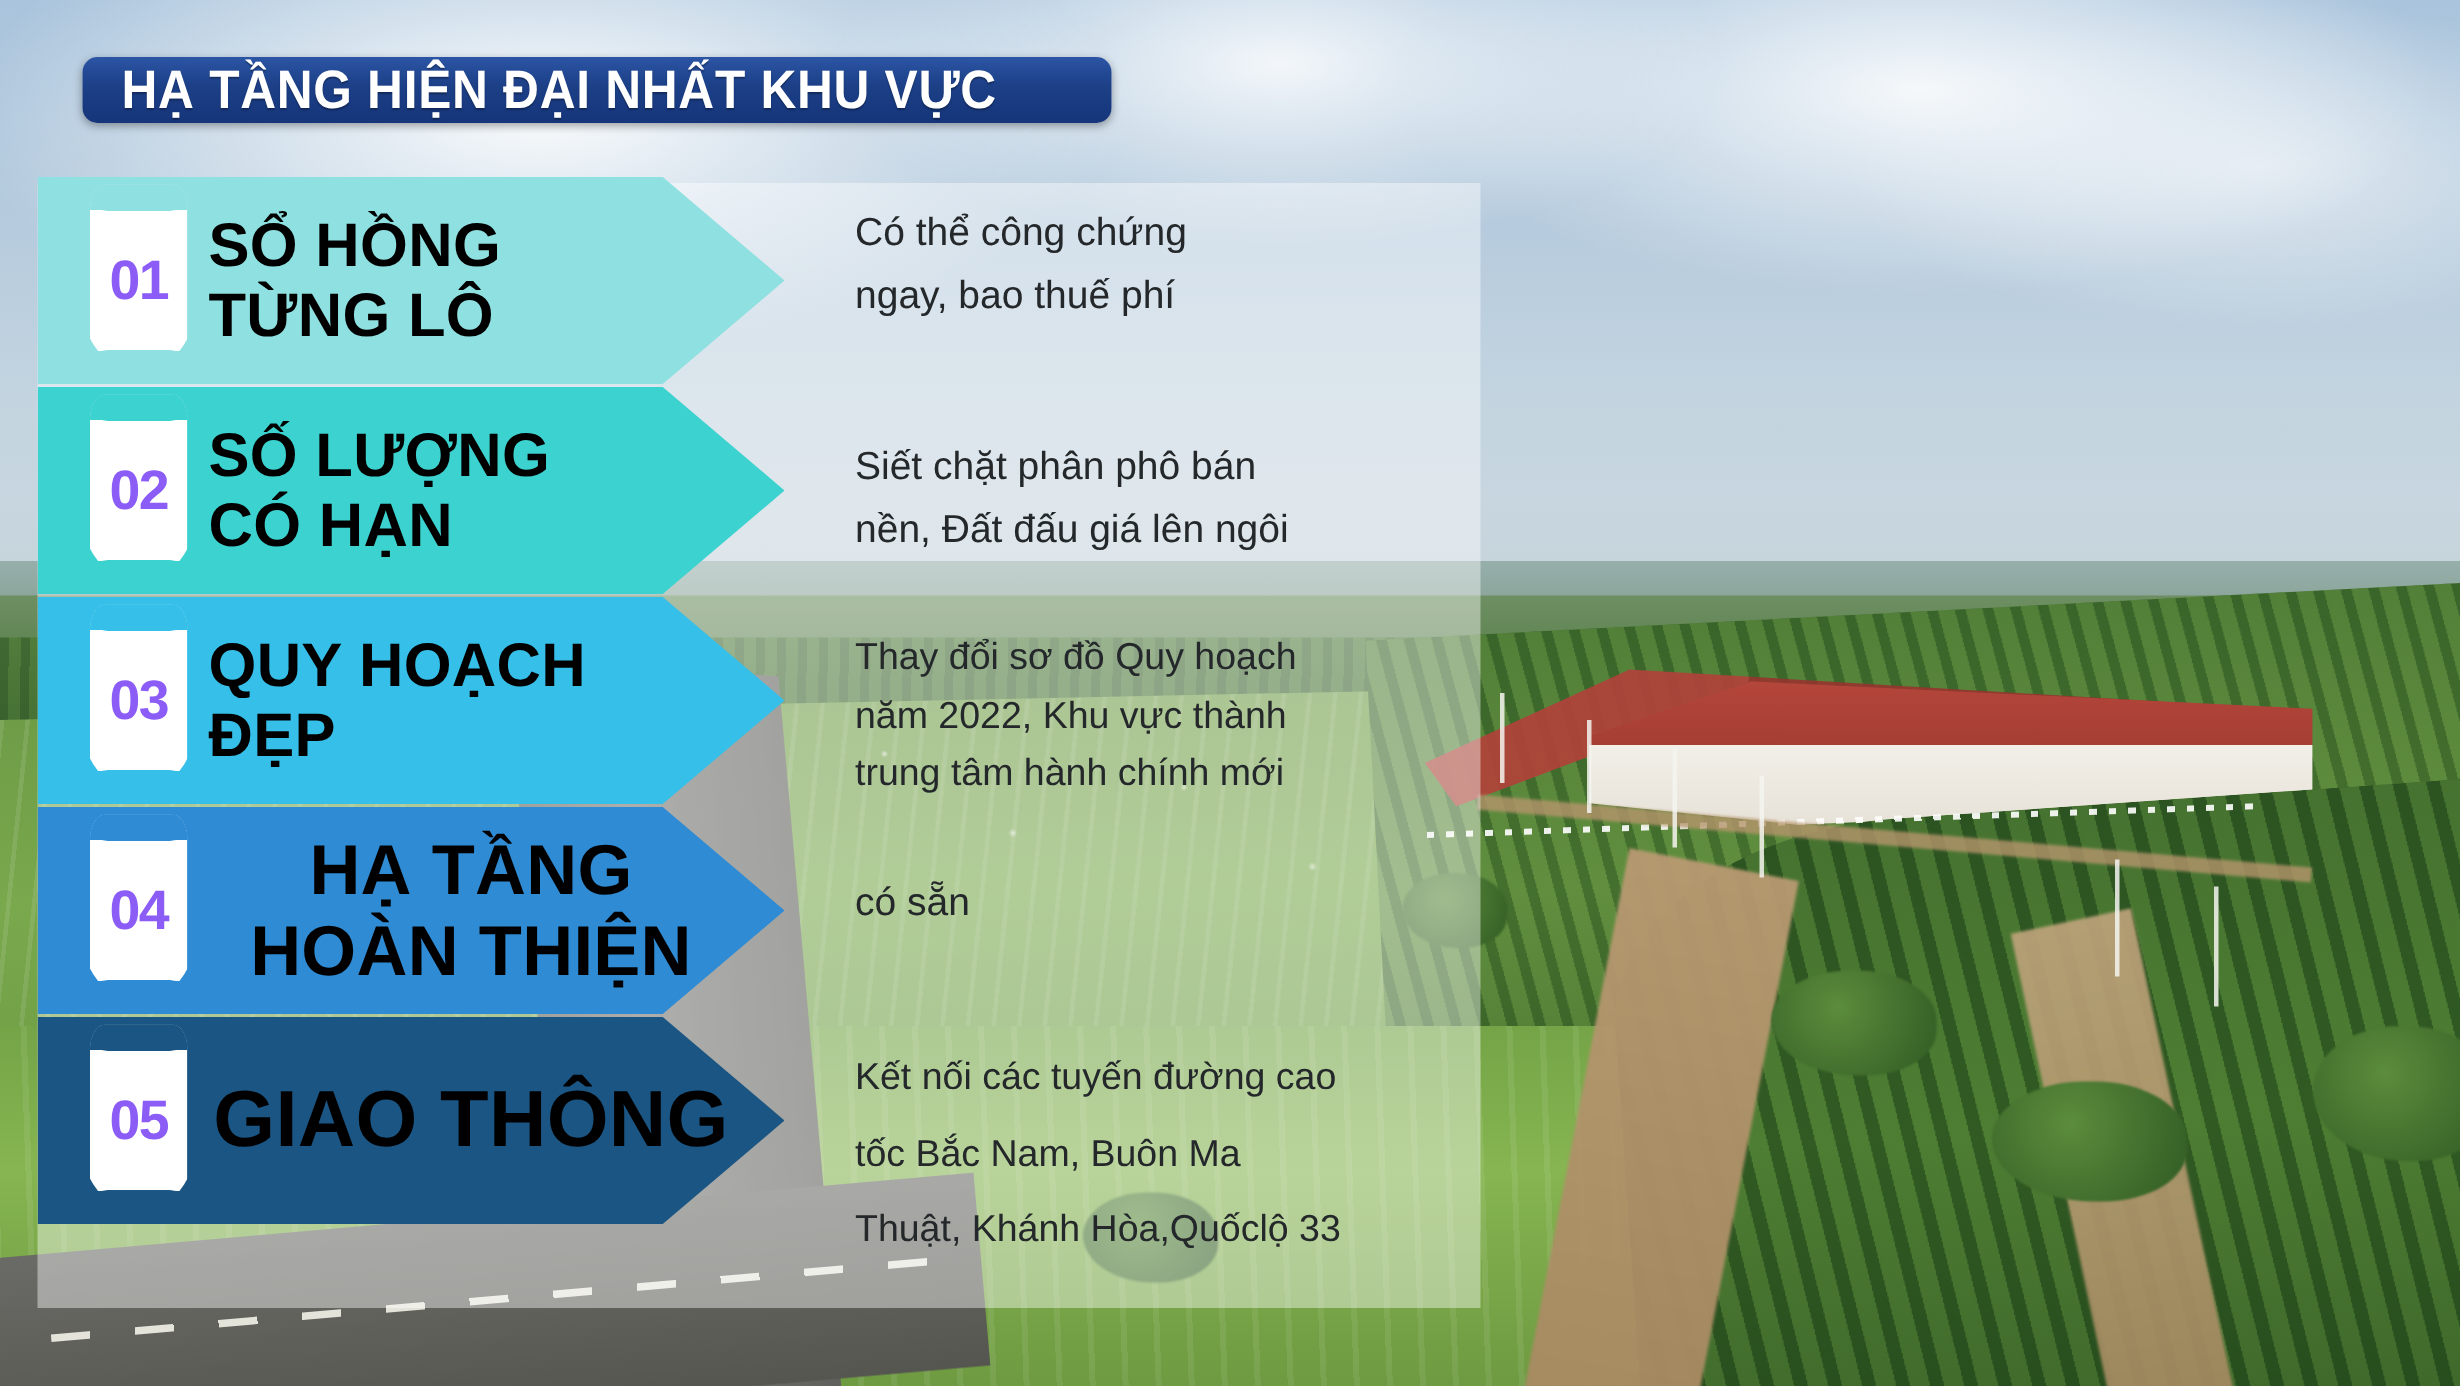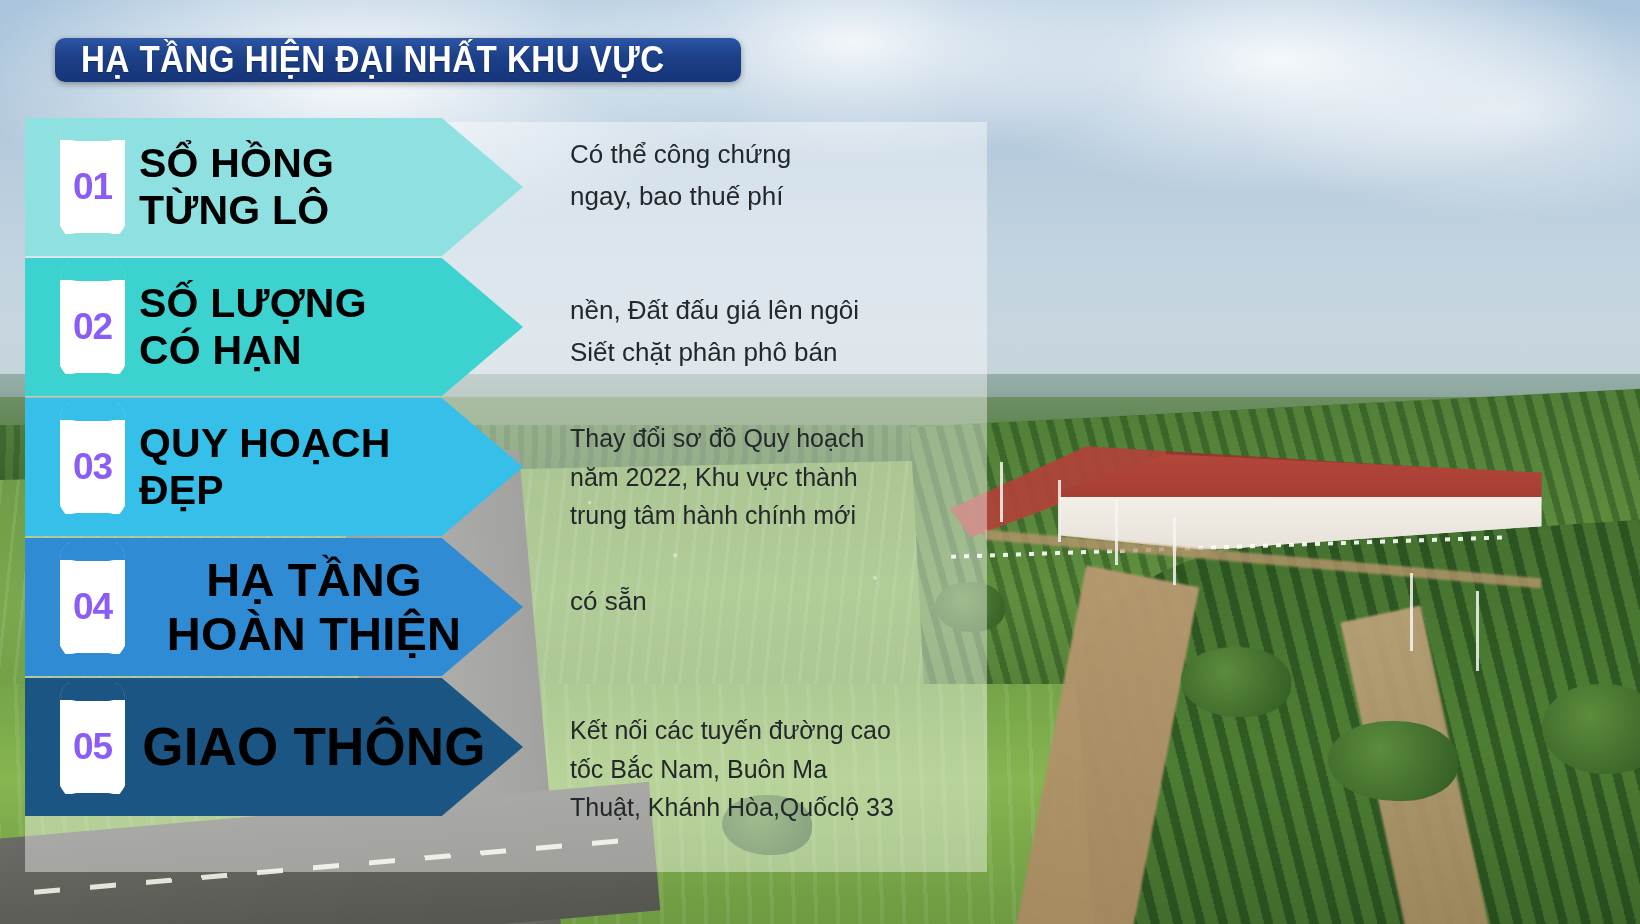--- a/index.html
+++ b/index.html
@@ -233,21 +233,21 @@
     font-size:26px;
     line-height:1.62;
   }
   .row-desc.three{font-size:25px;line-height:1.55;}
 
   
   .row1 .row-desc{top:-12px;}
   .row2 .row-desc{top:4px;}
   .row3 .row-desc{top:10px;}
   .row4 .row-desc{top:-6px;}
-  .row5 .row-desc{top:22px;}
+  .row5 .row-desc{top:22px;gap:12px;}
 
   .row1 .row-title{font-size:41px;}
   .row2 .row-title{font-size:41px;}
   .row3 .row-title{font-size:41px;}
   .row4 .row-title{font-size:47px;}
   .row5 .row-title{font-size:53px;}
 </style>
 </head>
 <body>
 
@@ -315,22 +315,22 @@
     <div class="row row2">
       <div class="arrow" id="arrow1" style="background: rgb(60, 210, 207);"></div>
       <div class="badge">
         <span class="badge-num">02</span>
       </div>
       <div class="row-title">
         <span class="l1">SỐ LƯỢNG</span>
         <span class="l2">CÓ HẠN</span>
       </div>
       <div class="row-desc">
+        <span>Siết  chặt phân phô bán</span>
         <span>nền, Đất đấu  giá lên ngôi</span>
-        <span>Siết  chặt phân phô bán</span>
       </div>
     </div>
 
     <div class="row row3">
       <div class="arrow" id="arrow2" style="background: rgb(54, 191, 232);"></div>
       <div class="badge">
         <span class="badge-num">03</span>
       </div>
       <div class="row-title">
         <span class="l1">QUY HOẠCH</span>

